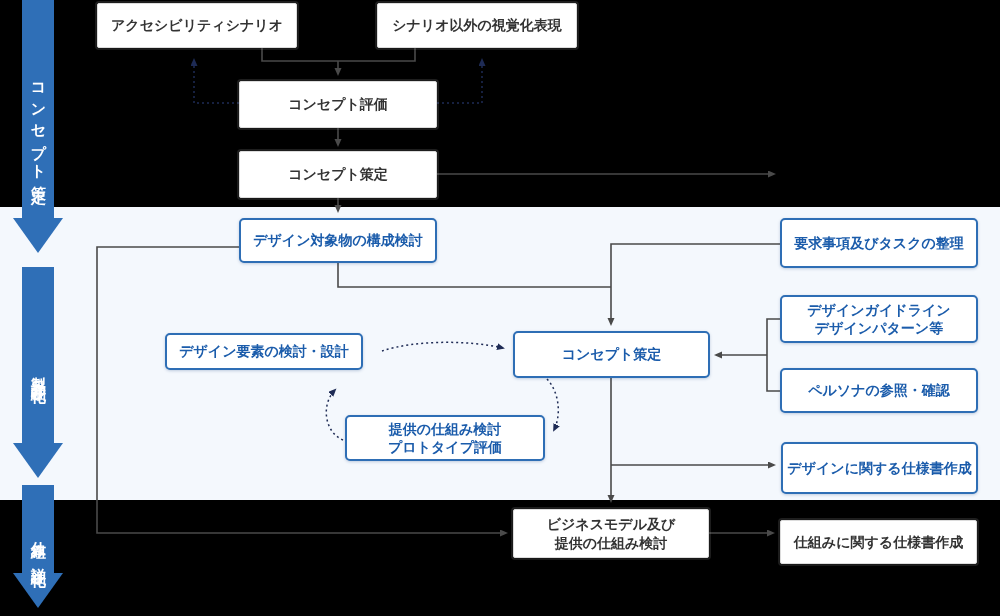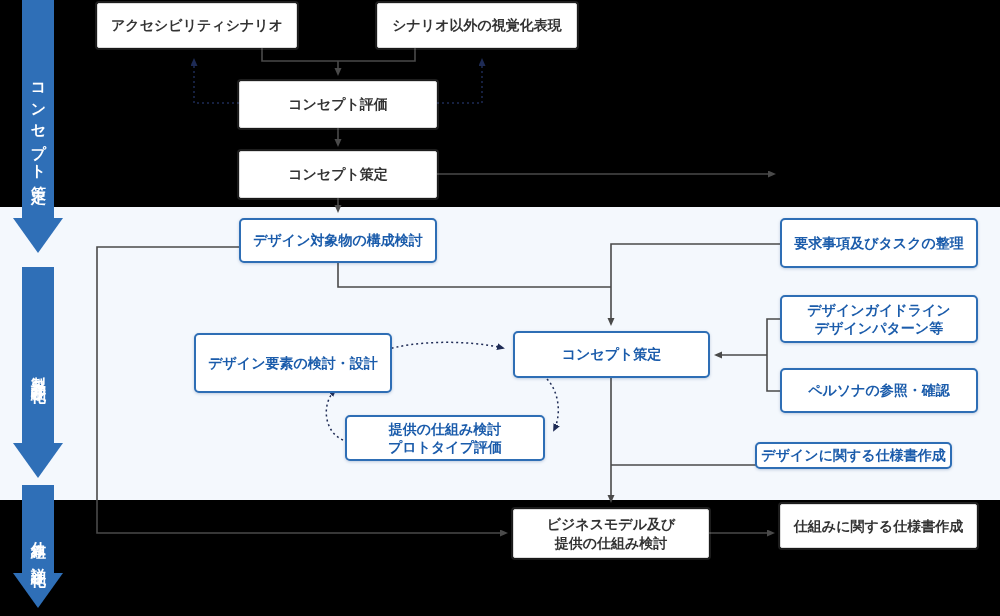--- a/index.html
+++ b/index.html
@@ -115,41 +115,41 @@
   </div>
   <div class="node plain" style="left:239px;top:151px;width:198px;height:47px">
     <span>コンセプト策定</span>
   </div>
   <div class="node blue" style="left:239px;top:218px;width:198px;height:45px">
     <span>デザイン対象物の構成検討</span>
   </div>
   <div class="node blue" style="left:780px;top:218px;width:198px;height:50px">
     <span>要求事項及びタスクの整理</span>
   </div>
-  <div class="node blue" style="left:194px;top:333px;width:198px;height:60px">
+  <div class="node blue" style="left:165px;top:333px;width:198px;height:37px">
     <span>デザイン要素の検討・設計</span>
   </div>
   <div class="node blue" style="left:513px;top:331px;width:197px;height:47px">
     <span>コンセプト策定</span>
   </div>
   <div class="node blue" style="left:780px;top:295px;width:198px;height:48px">
     <span>デザインガイドライン
 デザインパターン等</span>
   </div>
   <div class="node blue" style="left:780px;top:368px;width:198px;height:45px">
     <span>ペルソナの参照・確認</span>
   </div>
   <div class="node blue" style="left:345px;top:415px;width:200px;height:46px">
     <span>提供の仕組み検討
 プロトタイプ評価</span>
   </div>
-  <div class="node blue" style="left:755px;top:442px;width:197px;height:27px">
+  <div class="node blue" style="left:781px;top:442px;width:197px;height:52px">
     <span>デザインに関する仕様書作成</span>
   </div>
   <div class="node plain" style="left:513px;top:509px;width:196px;height:49px">
     <span>ビジネスモデル及び
 提供の仕組み検討</span>
   </div>
-  <div class="node plain" style="left:780px;top:504px;width:197px;height:44px">
+  <div class="node plain" style="left:780px;top:520px;width:197px;height:44px">
     <span>仕組みに関する仕様書作成</span>
   </div>
 
 </div>
 
 </body></html>

